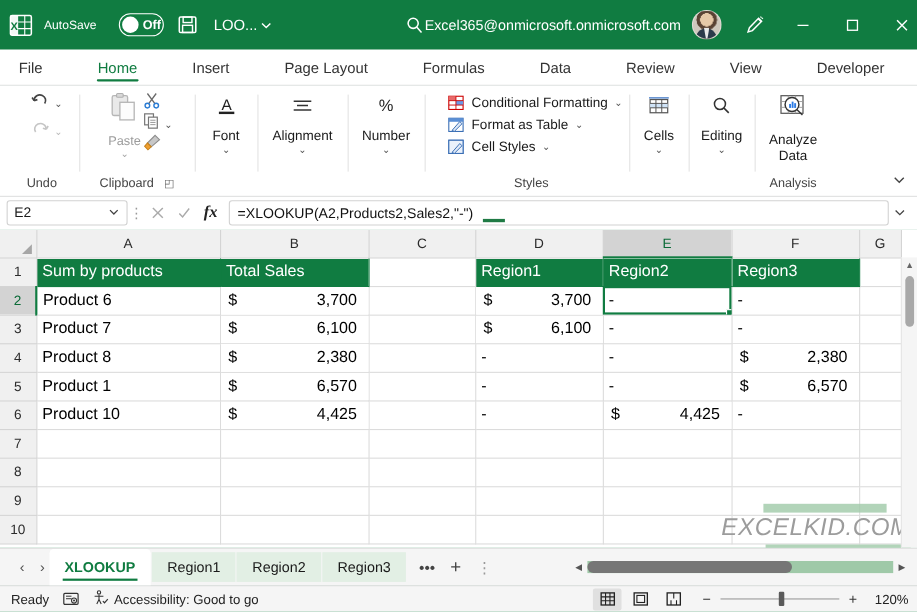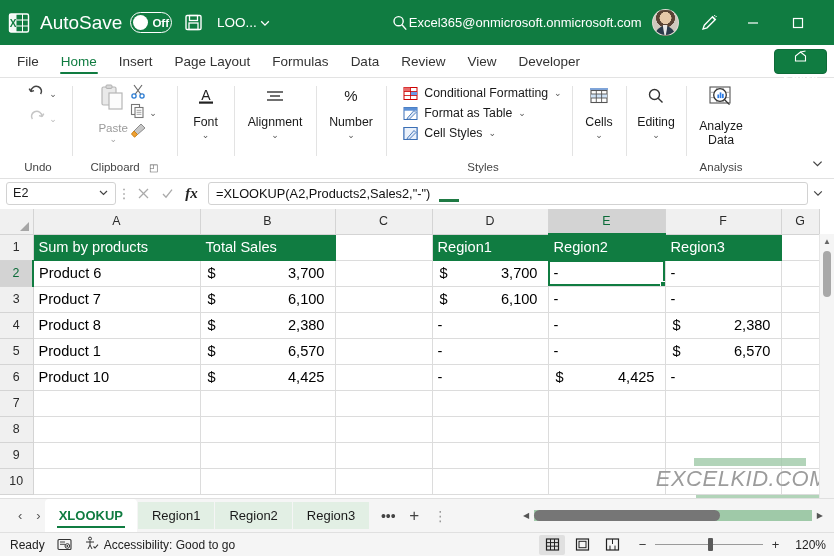--- a/index.html
+++ b/index.html
@@ -23,21 +23,21 @@
     display: flex; align-items: center;
     padding: 0 0 0 8px;
     color: #fff;
   }
   .tb-appicon {
     width: 30px; height: 30px;
     display: flex; align-items: center; justify-content: center;
     margin-right: 10px;
   }
   .tb-autosave-label {
-    font-size: 19px; color: #fff; margin-right: 8px; white-space: nowrap;
+    font-size: 11px; color: #fff; margin-right: 20px; white-space: nowrap;
   }
   .toggle {
     width: 46px; height: 21px; border-radius: 11px;
     border: 1.6px solid #fff; background: transparent;
     display: flex; align-items: center; padding: 0 2px;
     margin-right: 12px; cursor: pointer;
   }
   .toggle .knob {
     width: 15px; height: 15px; border-radius: 50%; background: #fff;
     flex: 0 0 15px;
@@ -86,20 +86,21 @@
     align-items: center; justify-content: center; cursor: pointer;
   }
 
   
   .tabstrip {
     height: 33px; flex: 0 0 33px;
     background: #fff;
     display: flex; align-items: stretch;
     border-bottom: 1px solid #e3e3e3;
     padding-left: 6px;
+    gap: 28px;
   }
   .rtab {
     display: flex; align-items: center; padding: 0 11px;
     font-size: 13.5px; color: #333; cursor: pointer;
     position: relative; white-space: nowrap;
   }
   .rtab.active { color: #107C41; font-weight: 400; }
   .rtab.active::after {
     content: ''; position: absolute; left: 10px; right: 10px; bottom: 3px;
     height: 2.5px; background: #107C41; border-radius: 2px;
@@ -549,21 +550,21 @@
               <text x="12" y="16" font-size="15" fill="#222" text-anchor="middle" font-family="Liberation Sans">%</text>
             </svg>
           </span>
           <span class="bb-label">Number</span>
           <span class="bb-chev">⌄</span>
         </div>
       </div>
       <div class="rg-label">&nbsp;</div>
     </div>
 
-    <div class="rgroup" style="width:186px;align-items:center;padding-left:8px">
+    <div class="rgroup" style="width:186px;align-items:flex-end;padding-left:8px">
       <div class="rg-body" style="flex-direction:column;align-items:flex-start;gap:0;padding-top:1px">
         <div class="smallrow">
           <span class="icon-sm">
             <svg width="15" height="15" viewBox="0 0 15 15">
               <rect x="1" y="1.5" width="13" height="12" fill="#fff" stroke="#c00" stroke-width="1"></rect>
               <rect x="1" y="1.5" width="6.5" height="4" fill="#e86a6a"></rect>
               <rect x="7.5" y="5.5" width="6.5" height="4" fill="#6a9ae8"></rect>
               <line x1="1" y1="5.5" x2="14" y2="5.5" stroke="#c00" stroke-width=".8"></line>
               <line x1="1" y1="9.5" x2="14" y2="9.5" stroke="#c00" stroke-width=".8"></line>
               <line x1="7.5" y1="1.5" x2="7.5" y2="13.5" stroke="#c00" stroke-width=".8"></line>

